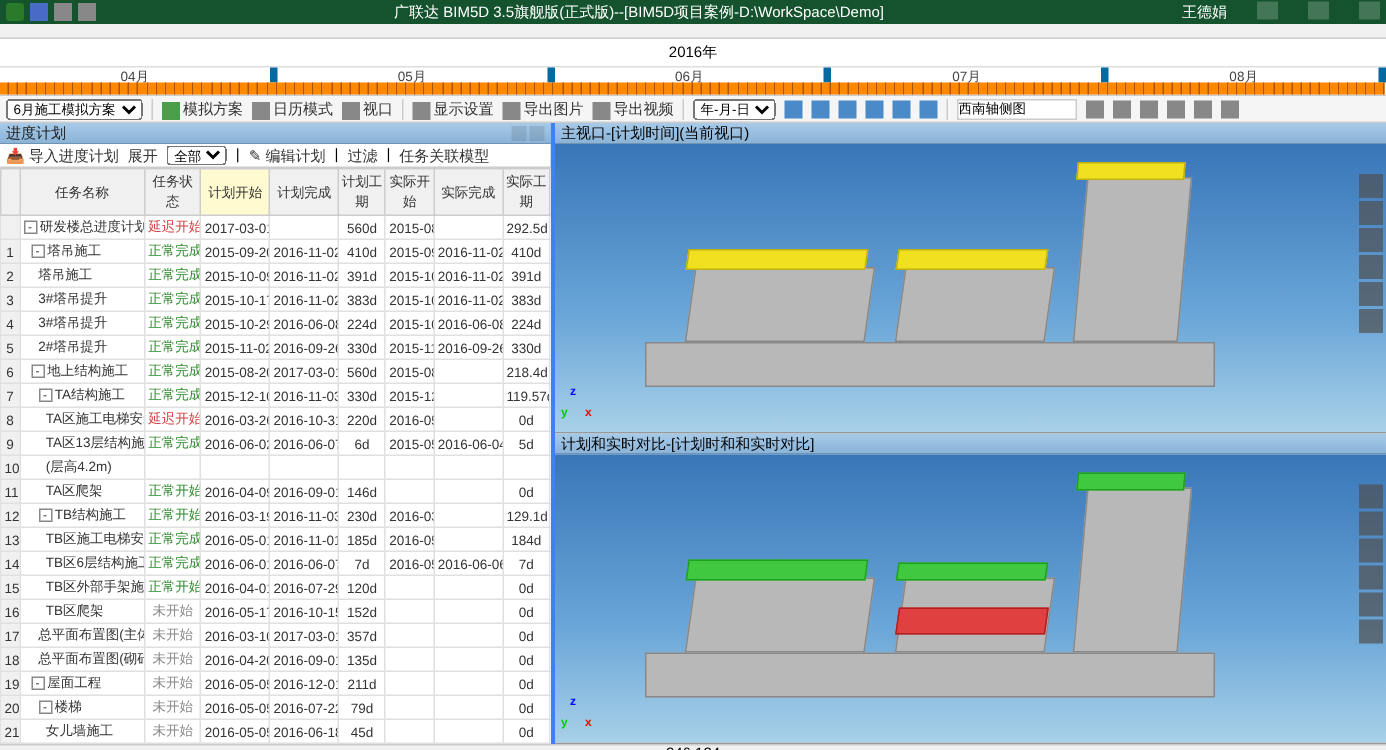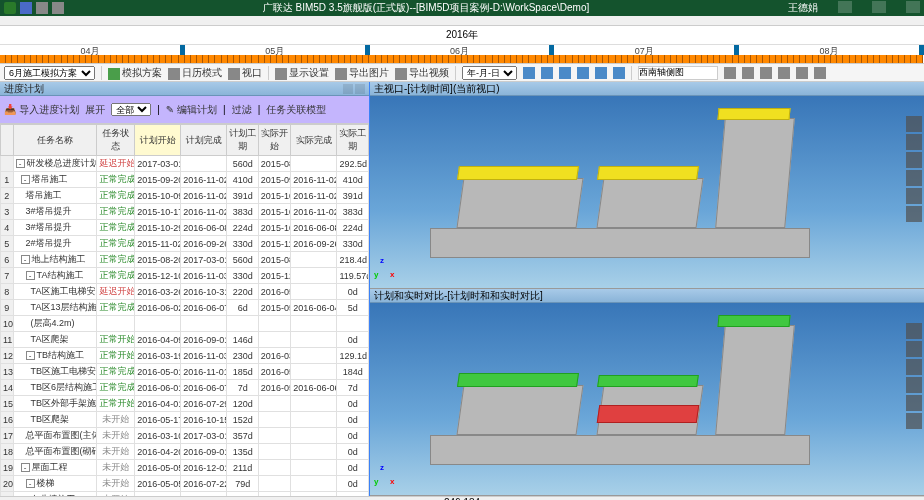--- a/index.html
+++ b/index.html
@@ -17,25 +17,25 @@
 .timeline .month { flex: 1; text-align: center; border-right: 5px solid #0369a1; font-size: 9px; color: #444; }
 .timeline .days { height: 8px; display: flex; }
 .timeline .day { flex: 1; background: #ff8800; border-right: 1px solid #aa5500; font-size: 7px; text-align: center; color: #333; overflow: hidden; }
 .toolbar { background: #f5f5f5; height: 18px; border-bottom: 1px solid #ccc; display: flex; align-items: center; gap: 6px; padding: 0 4px; }
 .toolbar .tbitem { display: flex; align-items: flex-end; gap: 2px; font-size: 10px; color: #333; cursor: pointer; }
 .toolbar .sep { width: 1px; height: 14px; background: #ccc; }
 .toolbar .tbicon { width: 12px; height: 12px; display: inline-block; background: #888; }
 .toolbar input[type=text] { width: 80px; height: 14px; font-size: 9px; border: 1px solid #ccc; }
 .toolbar select { height: 14px; font-size: 9px; }
 .main { display: flex; height: calc(500px - 16px - 10px - 30px - 18px - 12px); }
-.left-panel { width: 370px; display: flex; flex-direction: column; border-right: 1px solid #3b82f6; }
+.left-panel { width: 370px; display: flex; flex-direction: column; border-right: 3px solid #3b82f6; }
 .panel-header { background: linear-gradient(#a8cae8, #8ab4d8); height: 14px; display: flex; align-items: center; padding: 0 4px; font-size: 10px; color: #222; border-bottom: 1px solid #6a94b8; }
 .panel-header .ptitle { flex: 1; }
 .panel-header .pbtn { width: 10px; height: 10px; background: rgba(0,0,0,0.1); margin-left: 2px; cursor: pointer; }
-.panel-toolbar { background: #c4b5fd; height: 28px; border-bottom: 1px solid #ccc; display: flex; align-items: center; gap: 6px; padding: 0 4px; font-size: 9px; }
+.panel-toolbar { background: #ffffff; height: 16px; border-bottom: 1px solid #ccc; display: flex; align-items: center; gap: 6px; padding: 0 4px; font-size: 9px; }
 .panel-toolbar .pt { cursor: pointer; color: #333; }
 .panel-toolbar select { font-size: 9px; height: 13px; }
 .table-wrap { flex: 1; overflow-y: auto; overflow-x: hidden; background: #fff; }
 table { width: 100%; border-collapse: collapse; table-layout: fixed; }
 th { background: #f0f0f0; border: 1px solid #ccc; font-size: 9px; font-weight: normal; padding: 2px 1px; color: #333; text-align: center; }
 th.active { background: #fffad0; }
 td { border: 1px solid #e0e0e0; font-size: 9px; padding: 1px 2px; color: #333; white-space: nowrap; overflow: hidden; text-align: center; }
 td.name { text-align: left; padding-left: 2px; }
 td.rn { background: #f0f0f0; text-align: center; width: 14px; }
 .status-green { color: #2a8a2a; }

